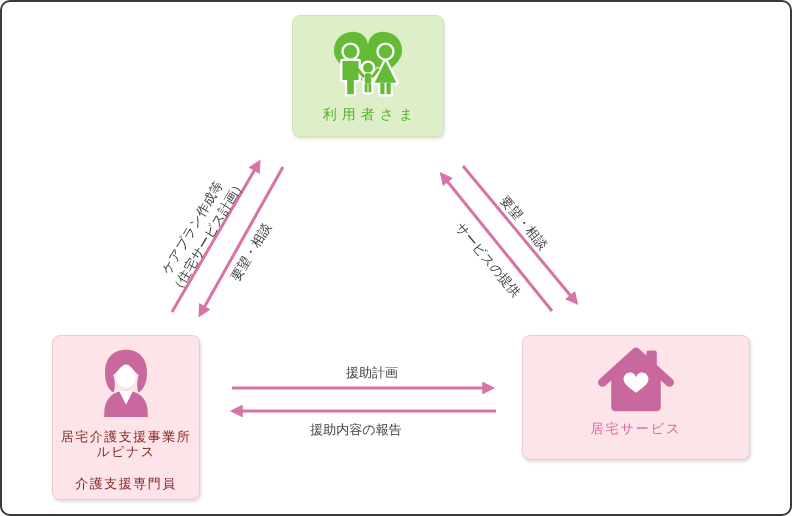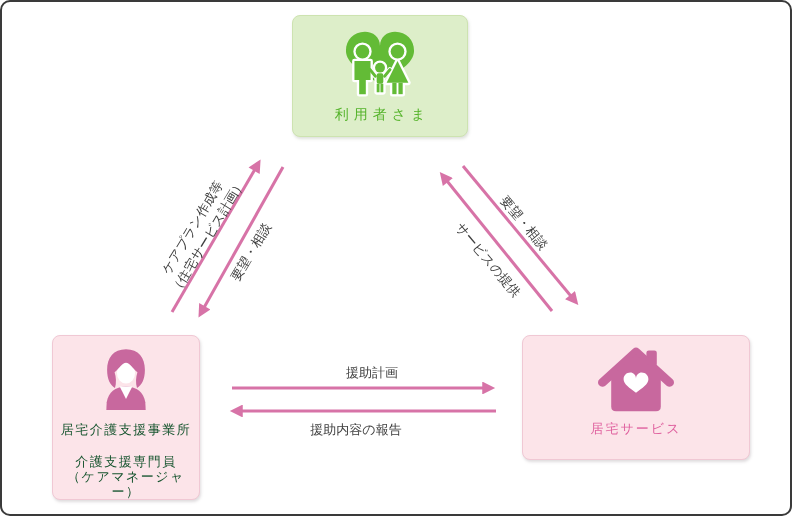--- a/index.html
+++ b/index.html
@@ -6,33 +6,33 @@
   .frame {
     position:relative; width:792px; height:516px; box-sizing:border-box;
     background:#fff; border:2px solid #3a3a3a; border-radius:10px; overflow:hidden;
     font-family:"Liberation Sans","DejaVu Sans",sans-serif;
   }
   .node {
     position:absolute; border-radius:8px; display:flex; flex-direction:column;
     align-items:center; box-sizing:border-box;
   }
   .node-user {
-    left:290px; top:13px; width:176px; height:122px;
+    left:290px; top:13px; width:152px; height:122px;
     background:#ddeec9; border:1px solid #cde3b0;
     box-shadow:1px 2px 3px rgba(150,160,140,.30);
   }
   .node-pink {
     background:#fce4e9; border:1px solid #f0c8d4;
     box-shadow:1px 2px 3px rgba(150,140,145,.30);
   }
   .node-office { left:50px; top:333px; width:148px; height:165px; }
   .node-service { left:520px; top:333px; width:228px; height:125px; }
 
   .user-label { margin-top:9px; font-size:14px; letter-spacing:5px; color:#56b42c; text-indent:5px; }
-  .office-text { margin-top:12px; font-size:13px; line-height:15px; letter-spacing:1.5px; color:#14532d; text-align:center; }
+  .office-text { margin-top:12px; font-size:13px; line-height:15px; letter-spacing:1.5px; color:#7f1d1d; text-align:center; }
   .office-text .grp { display:block; margin-top:17px; }
   .service-text { margin-top:6px; font-size:13px; line-height:16px; color:#df5f9e; text-align:center; letter-spacing:0.5px; }
 
   .arrows { position:absolute; left:0; top:0; }
   .arrows line { stroke:#d773a7; stroke-width:3; }
 
   .edge-label { position:absolute; font-size:13px; color:#3e3e3e; white-space:nowrap;
     transform:translate(-50%,-50%); text-align:center; line-height:1.35; }
   .rot-left  { transform:translate(-50%,-50%) rotate(-59deg); }
   .rot-right { transform:translate(-50%,-50%) rotate(50deg); }
@@ -103,22 +103,22 @@
 
   <div class="node node-pink node-office">
     <svg width="62" height="70" viewBox="0 0 70 80" style="margin-top:11px">
       <ellipse cx="35" cy="33" rx="11.5" ry="13.5" fill="#ffffff"></ellipse>
       <path d="M35 3 C19 3 11 14 11 29 C11 41 15 49 21 52 C23 46 22.5 38 20.5 32 C27 27 30 20 35 20 C40 20 43 27 49.5 32 C47.5 38 47 46 49 52 C55 49 59 41 59 29 C59 14 51 3 35 3 Z" fill="#c8689e"></path>
       <path d="M35 50 C21 50 12.5 58 10.5 70 L10 80 H60 L59.5 70 C57.5 58 49 50 35 50 Z" fill="#c8689e"></path>
       <path d="M27 50 L35 66 L43 50 Z" fill="#ffffff"></path>
     </svg>
     <div class="office-text">
       <span style="display:block">居宅介護支援事業所</span>
+      <span style="display:block">ルピナス</span>
       <span class="grp">介護支援専門員</span>
-      <span style="display:block">（ケアマネージャー）</span>
     </div>
   </div>
 
   <div class="node node-pink node-service">
     <svg width="80" height="70" viewBox="0 0 100 86" style="margin-top:9px">
       <rect x="63" y="6" width="13" height="20" rx="3" fill="#c8689e"></rect>
       <path d="M8 46 L50 8 L92 46" fill="none" stroke="#c8689e" stroke-width="11" stroke-linecap="round" stroke-linejoin="round"></path>
       <path d="M19 38 L50 11 L81 38 V76 Q81 82 75 82 H25 Q19 82 19 76 Z" fill="#c8689e"></path>
       <path d="M50 41 C50 36.5 46.5 33.5 43 33.5 C38 33.5 34.5 37 34.5 42 C34.5 48.5 42 52.5 50 59 C58 52.5 65.5 48.5 65.5 42 C65.5 37 62 33.5 57 33.5 C53.5 33.5 50 36.5 50 41 Z" fill="#ffffff"></path>
     </svg>

